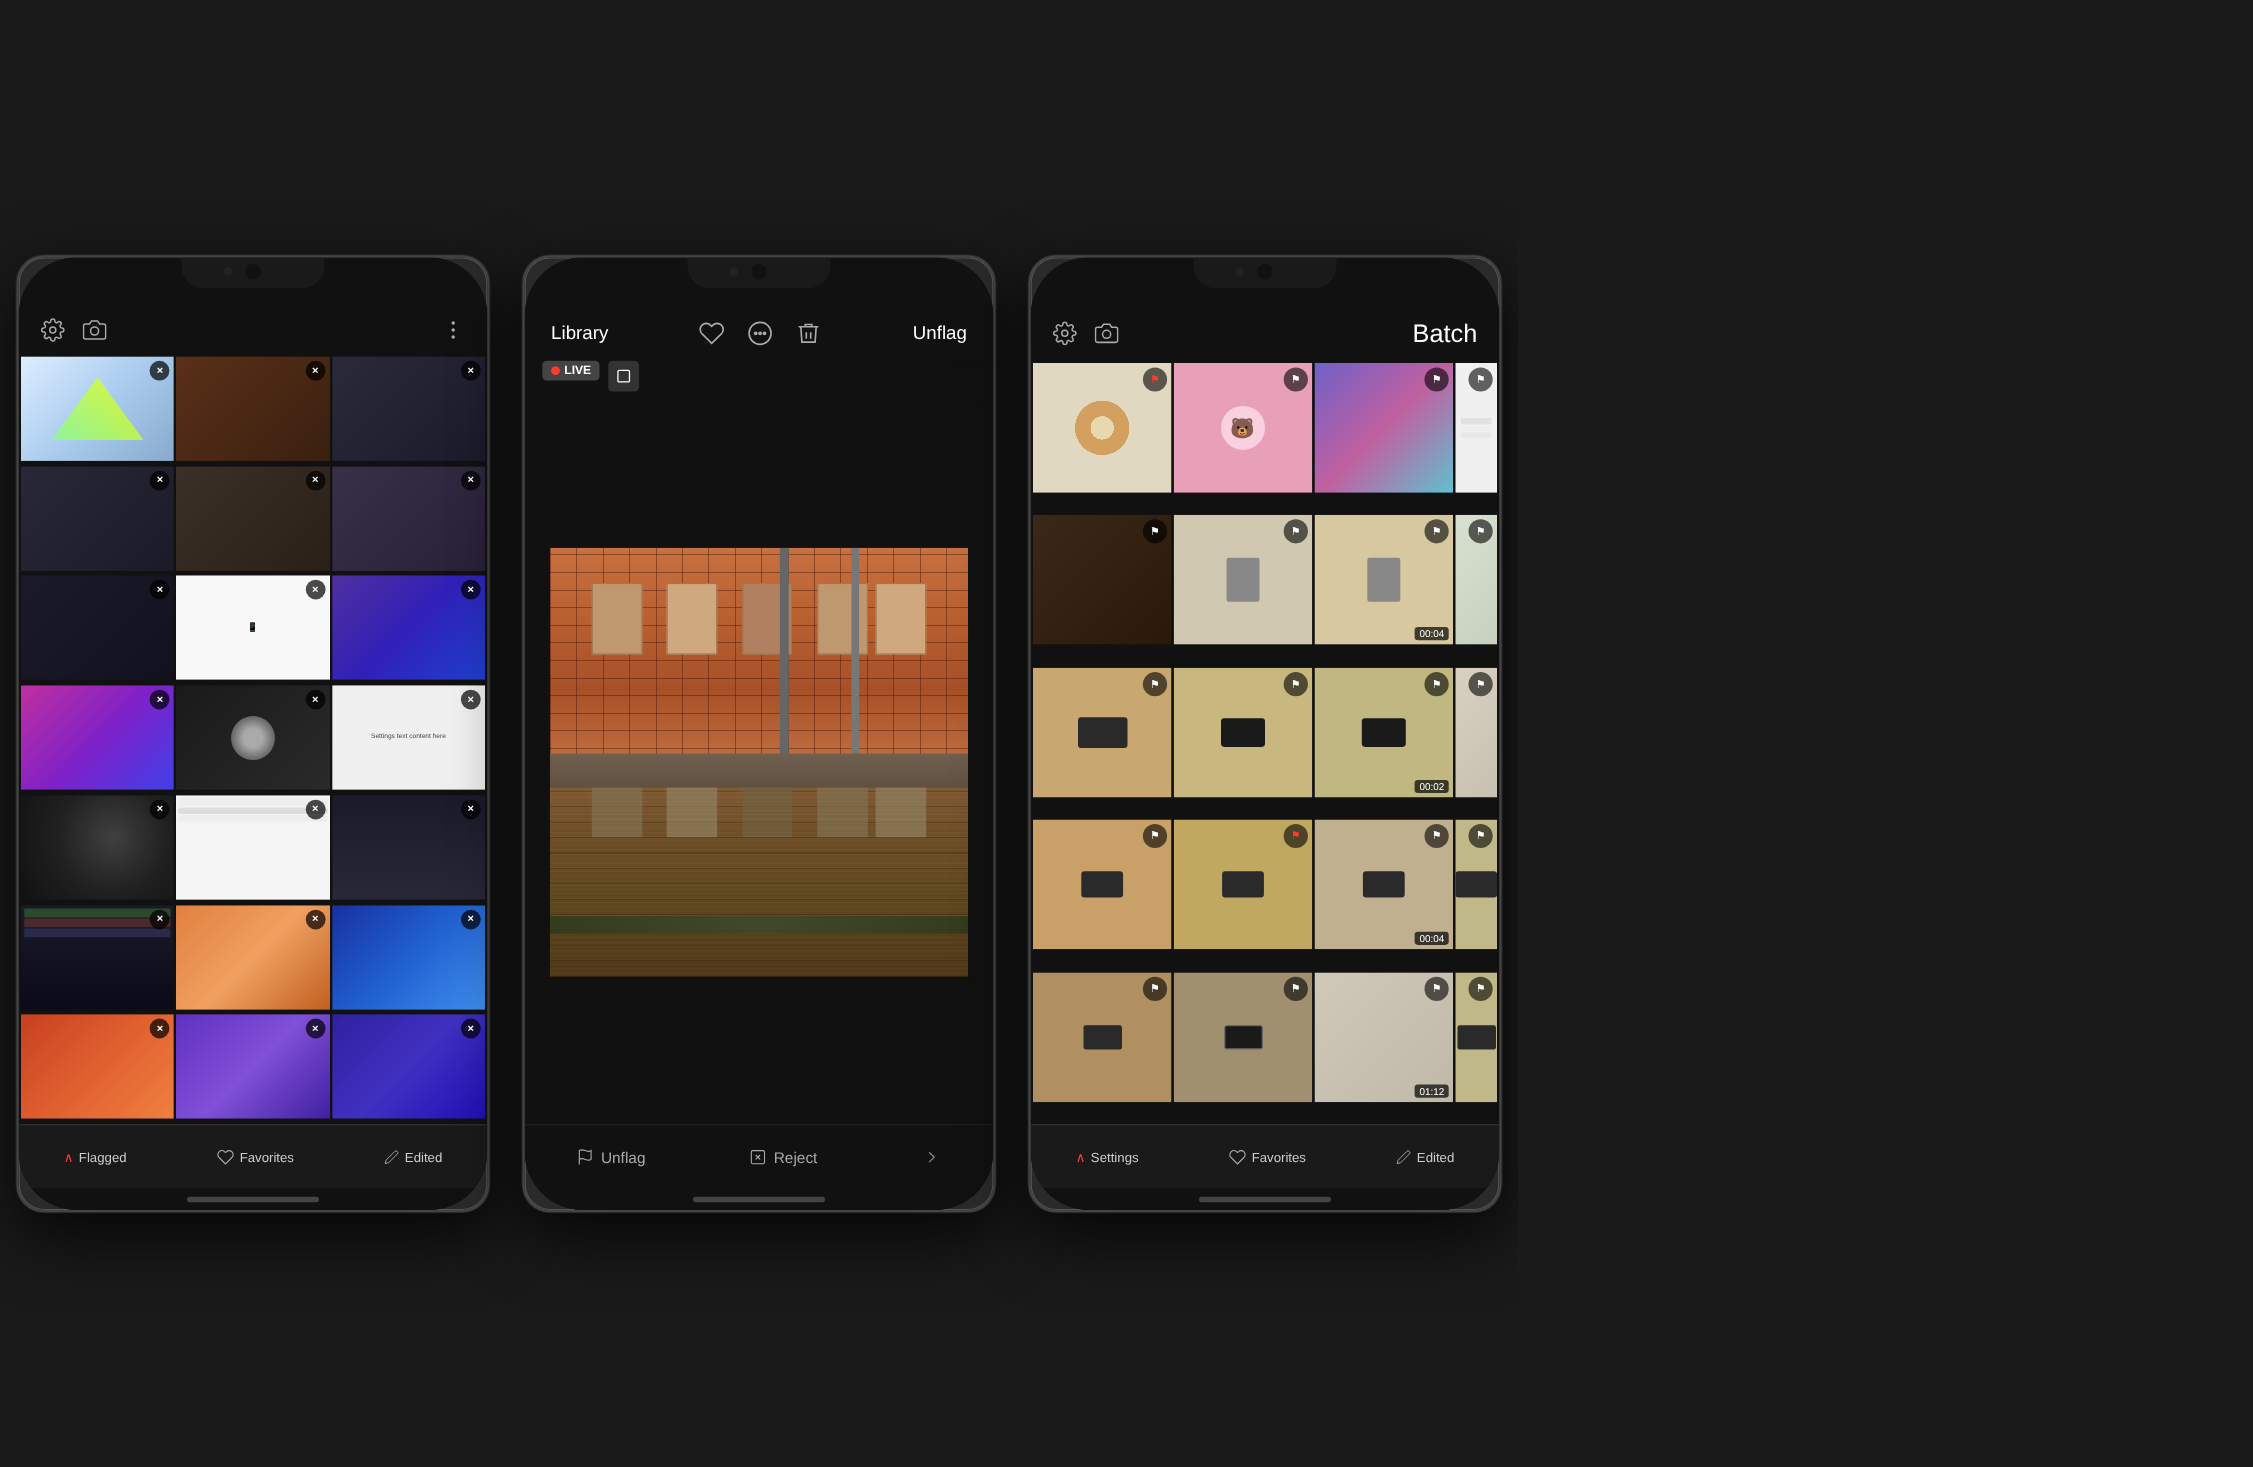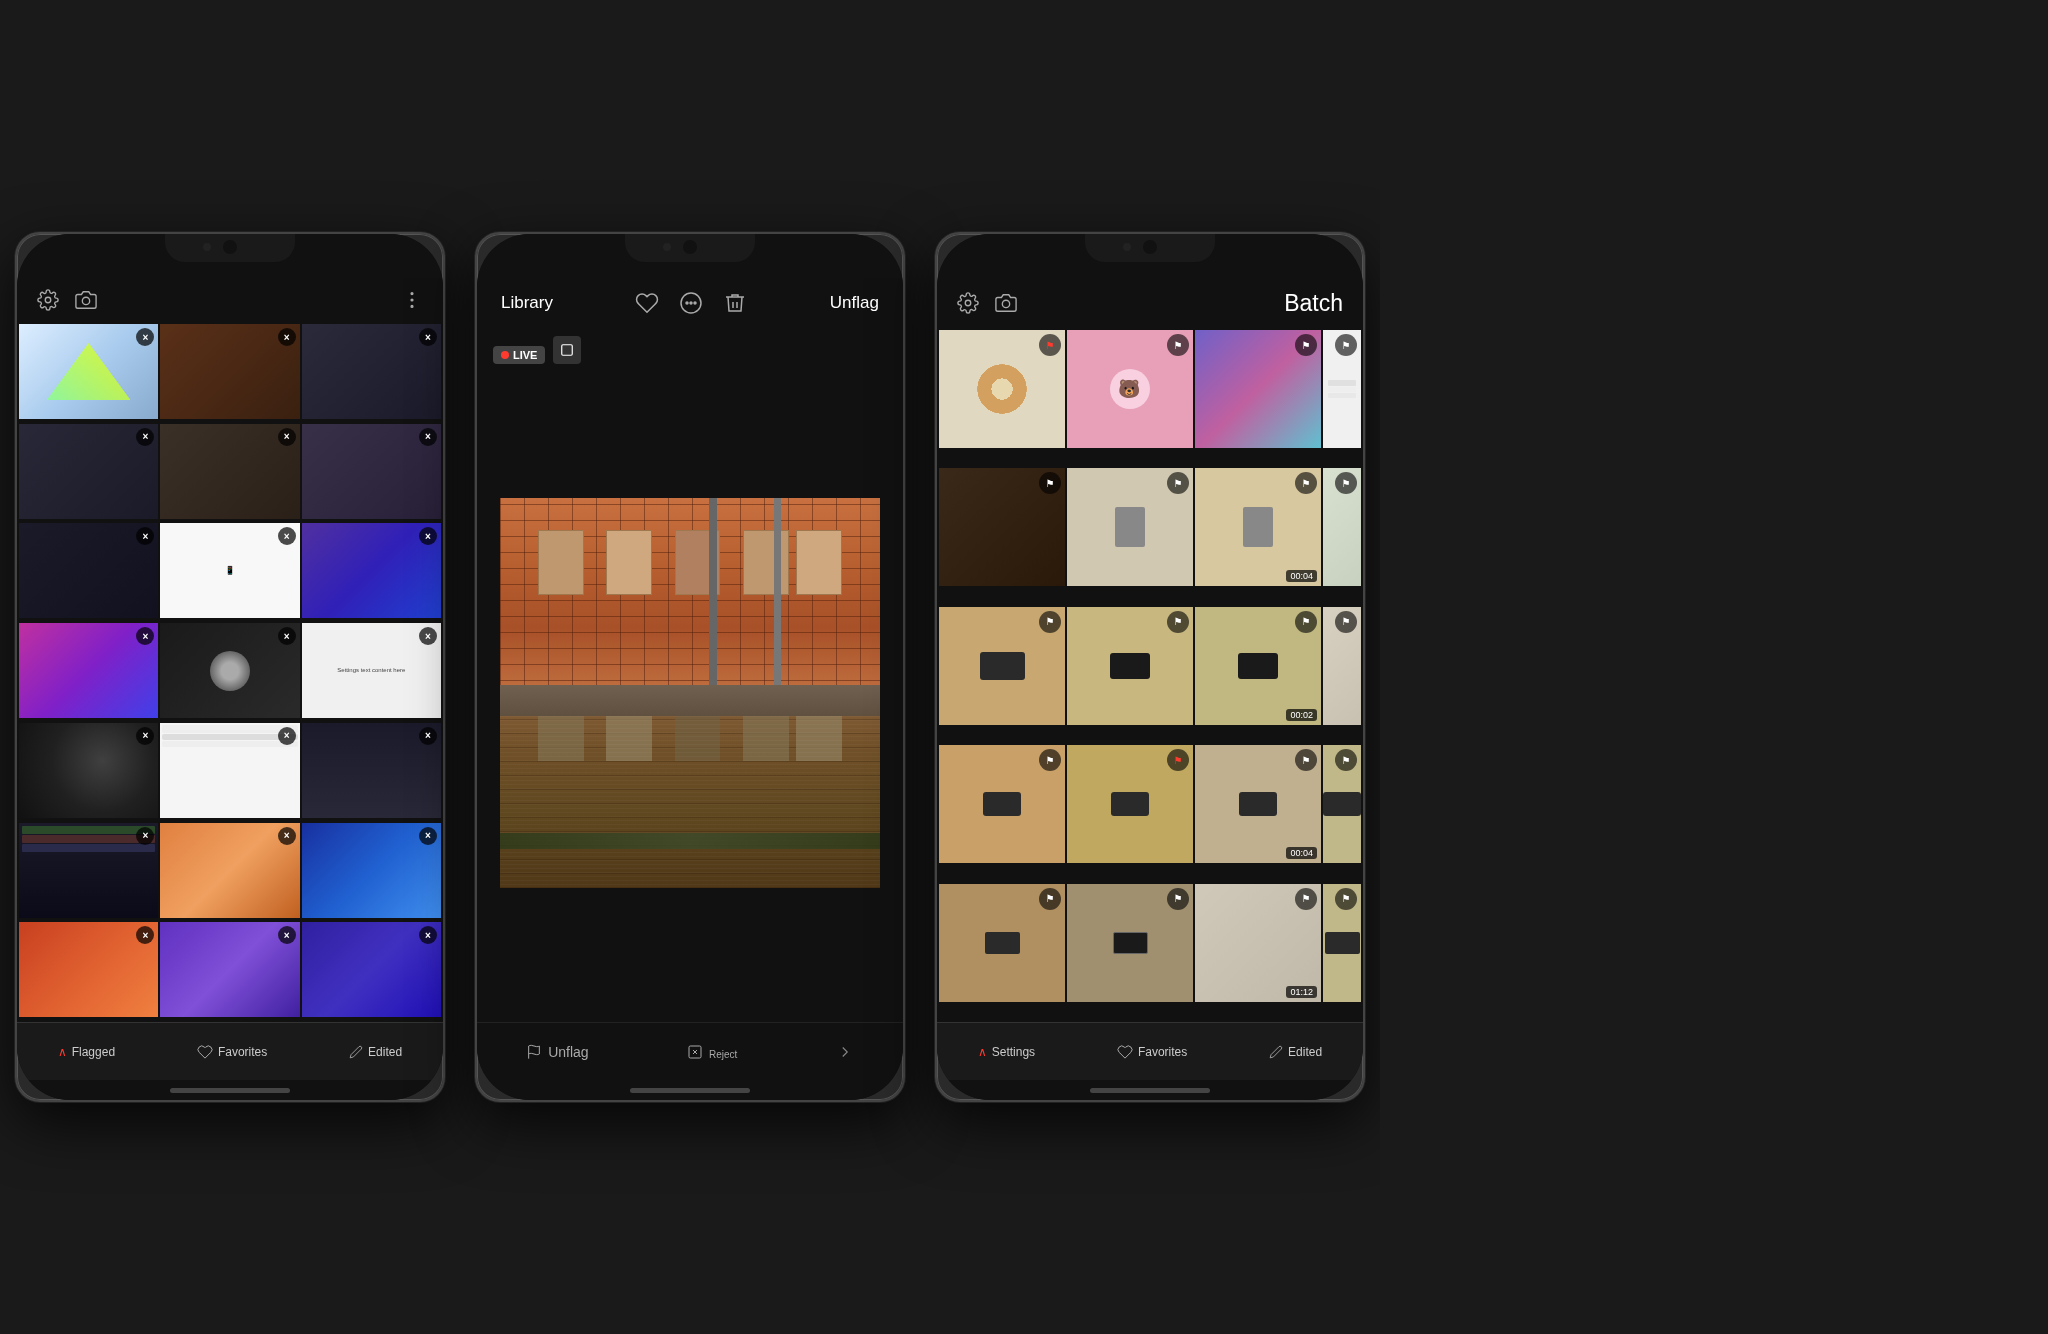--- a/index.html
+++ b/index.html
@@ -212,21 +212,21 @@
       align-items: center;
       justify-content: space-between;
       padding: 0 24px;
       background: #111;
     }
 
     .live-bar {
       height: 36px;
       flex-shrink: 0;
       display: flex;
-      align-items: flex-end;
+      align-items: flex-start;
       gap: 8px;
       padding: 0 16px;
       background: #111;
     }
 
     .live-btn {
       display: flex;
       align-items: center;
       gap: 4px;
       background: #444;
@@ -587,21 +587,21 @@
               <line x1="4" y1="22" x2="4" y2="15"></line>
             </svg>
           <span style="color:#aaa;font-size:14px;">Unflag</span>
         </div>
         <div class="center-action">
           <svg width="16" height="16" viewBox="0 0 24 24" fill="none" stroke="#aaa" stroke-width="1.5">
               <rect x="3" y="3" width="18" height="18" rx="2"></rect>
               <line x1="9" y1="9" x2="15" y2="15"></line>
               <line x1="15" y1="9" x2="9" y2="15"></line>
             </svg>
-          <span style="color:#aaa;font-size:10px;">Reject</span>
+          <span style="color:#aaa;font-size:14px;">Reject</span>
         </div>
         <div>
           <svg width="18" height="18" viewBox="0 0 24 24" fill="none" stroke="#888" stroke-width="1.5">
               <polyline points="9 18 15 12 9 6"></polyline>
             </svg>
         </div>
       </div>
 
       <div class="home-indicator">
         <div class="home-bar"></div>

